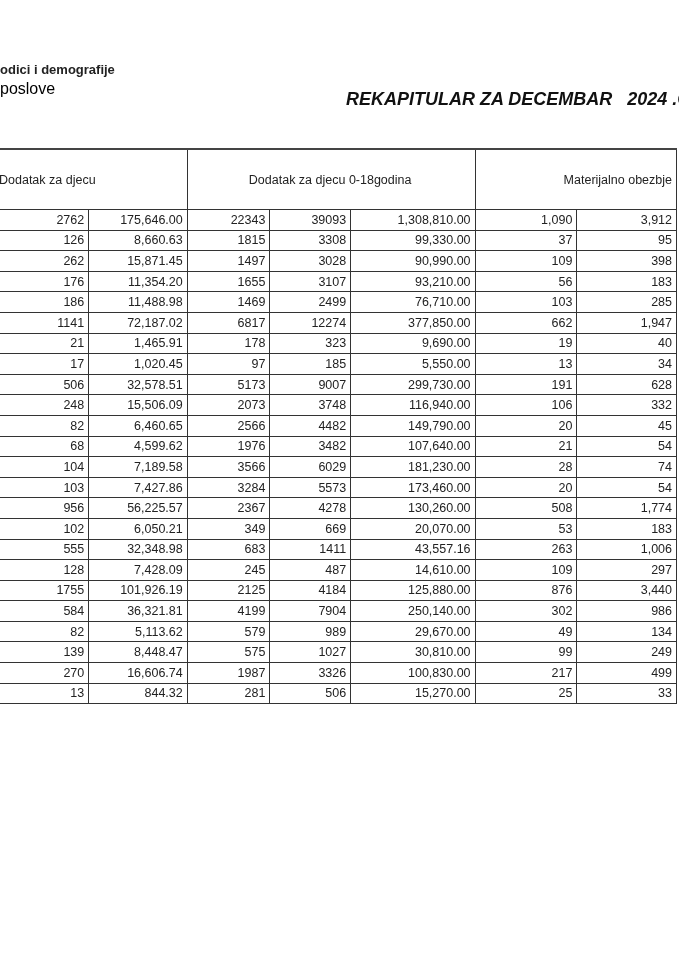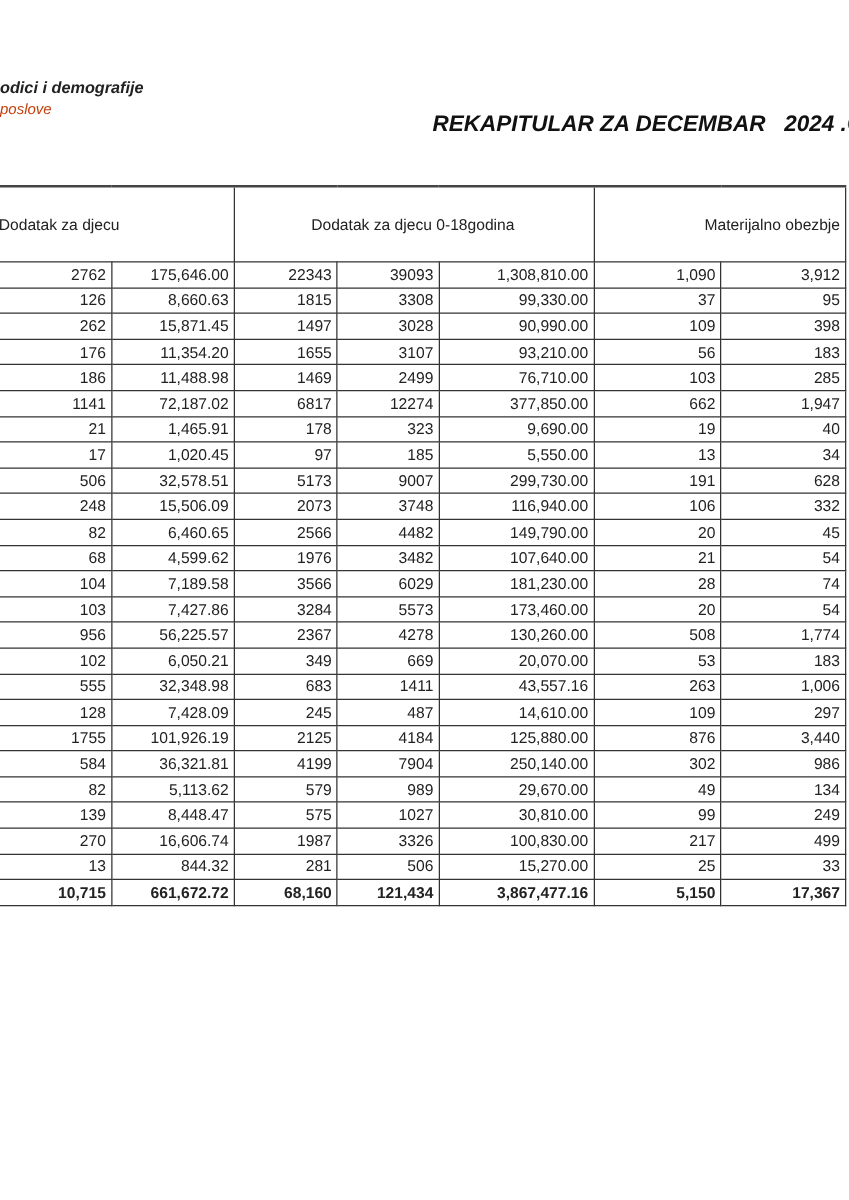--- a/index.html
+++ b/index.html
@@ -1,19 +1,19 @@
 <!DOCTYPE html>
 <html><head>
 <meta charset="utf-8">
 <style>
   html, body { margin:0; padding:0; background:#ffffff; }
   body { width:679px; height:960px; position:relative; overflow:hidden;
          font-family:"Liberation Sans", sans-serif; color:#222; }
-  .org1 { position:absolute; left:0; top:62px; font-size:13px; font-style:italic; font-weight:bold; color:#222; white-space:nowrap; }
-  .org2 { position:absolute; left:0; top:80px; font-size:12px; font-style:italic; color:#c2410c; white-space:nowrap; }
+  .org1 { position:absolute; left:0; top:62px; font-size:13px; font-weight:bold; color:#222; white-space:nowrap; }
+  .org2 { position:absolute; left:0; top:80px; font-size:16px; color:#000000; white-space:nowrap; }
   .title { position:absolute; left:346px; top:89px; font-size:18px; font-style:italic; font-weight:bold; color:#111; white-space:pre; }
   table { position:absolute; left:-2px; top:148px; border-collapse:collapse; table-layout:fixed; }
   td, th { border:1.4px solid #333; padding:0 4px 0 2px; font-size:12.5px; font-weight:normal; color:#222; overflow:hidden; white-space:nowrap; }
   th { text-align:center; }
   .grp th { height:59px; border-top:2px solid #444; }
   .sub th { height:55px; line-height:15px; white-space:normal; }
   tbody td { height:19.6px; text-align:right; }
   tr.total td { font-weight:bold; }
   .grp th.g0 { text-align:left; padding-left:0; }
   .grp th.g2 { text-align:right; padding-left:88px; }
@@ -252,23 +252,14 @@
       </tr>
       <tr>
         <td>13</td>
         <td>844.32</td>
         <td>281</td>
         <td>506</td>
         <td>15,270.00</td>
         <td>25</td>
         <td>33</td>
       </tr>
-      <tr class="total">
-        <td>10,715</td>
-        <td>661,672.72</td>
-        <td>68,160</td>
-        <td>121,434</td>
-        <td>3,867,477.16</td>
-        <td>5,150</td>
-        <td>17,367</td>
-      </tr>
     </tbody>
 </table>
 
 </body></html>

